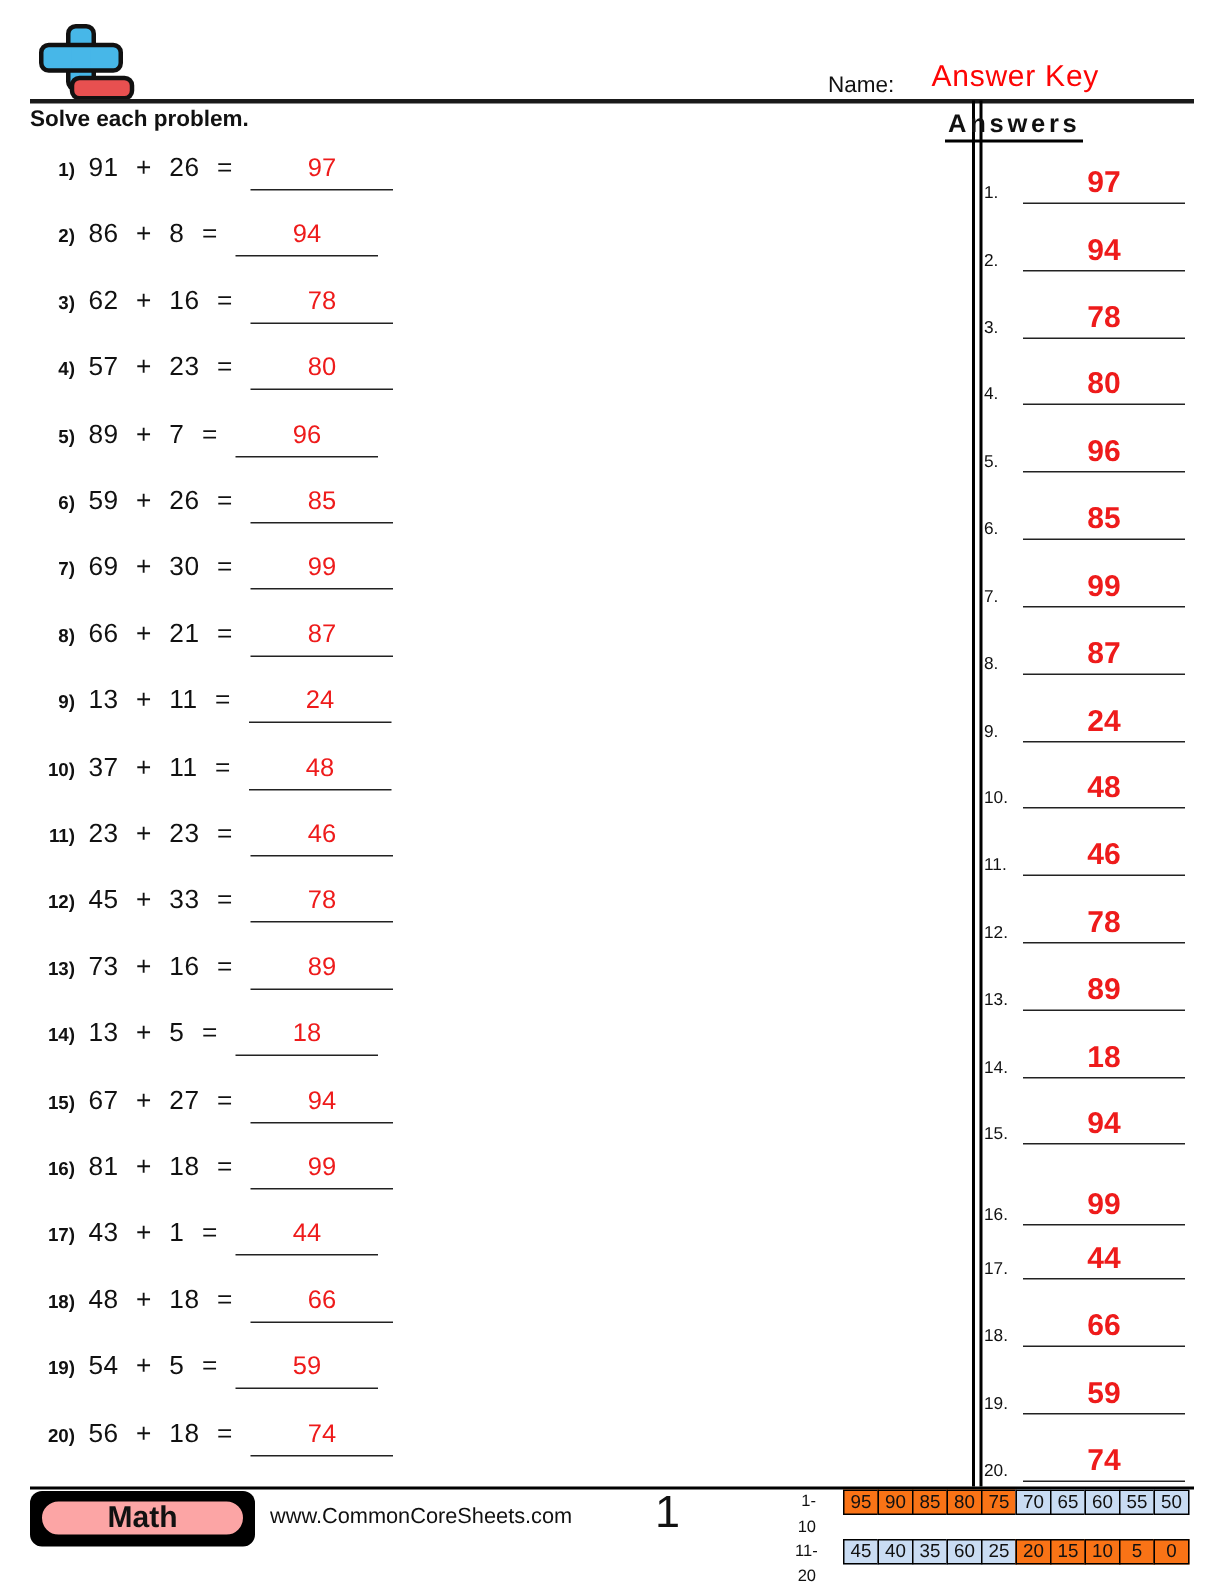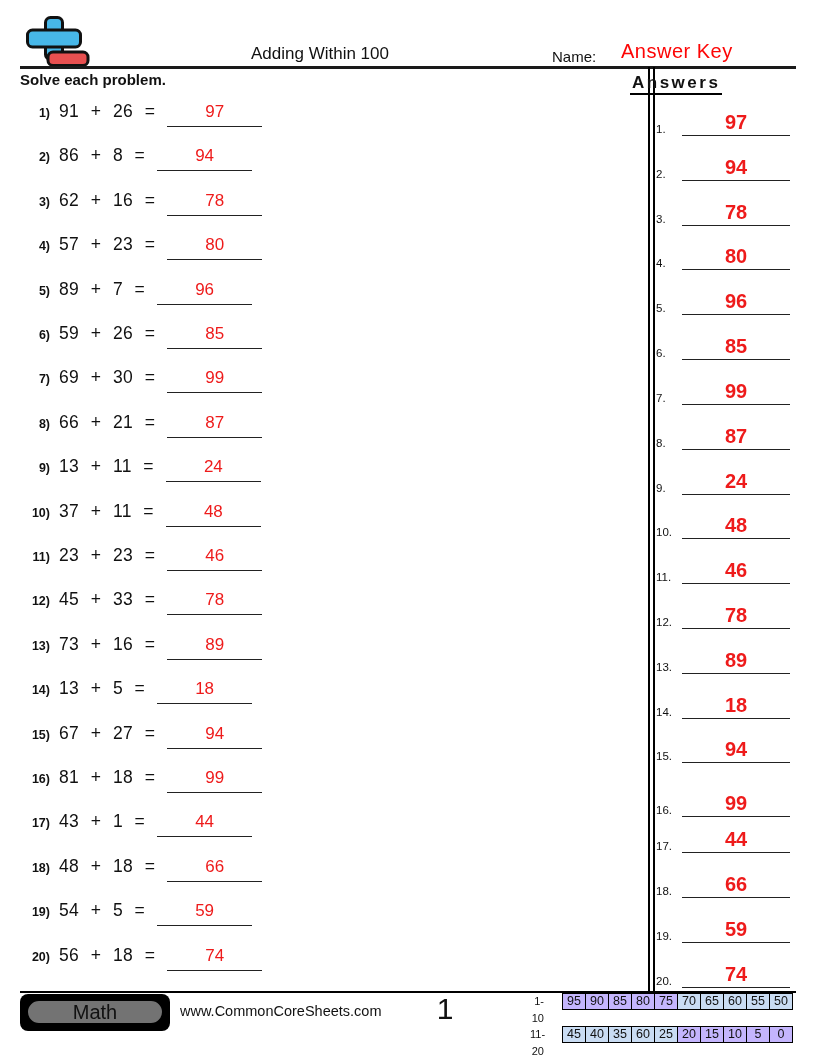--- a/index.html
+++ b/index.html
@@ -34,45 +34,44 @@
            border-left:2px solid #000;border-right:2px solid #000;}
   .answers-title{position:absolute;left:630px;top:73px;width:150px;text-align:left;}
   .answers-title span{font-size:17px;font-weight:bold;letter-spacing:2.5px;border-bottom:2px solid #000;padding:0 2px 1px;}
   .ans-item{position:absolute;left:656px;width:140px;height:30px;}
   .ans-num{position:absolute;left:0;bottom:0;font-size:11.5px;line-height:13px;}
   .ans-line{position:absolute;left:26px;width:108px;bottom:0;border-bottom:1.8px solid #222;
             text-align:center;color:var(--answer-red);font-weight:bold;font-size:20px;padding-bottom:2px;line-height:22px;}
   
   .footer-line{position:absolute;left:20px;top:991px;width:776px;height:2px;background:#000;}
   .math-badge{position:absolute;left:20px;top:994px;width:150px;height:37px;background:#000;border-radius:8px;}
-  .math-pill{position:absolute;left:6px;top:5px;right:6px;bottom:6px;background:#737373;border:2.5px solid #000;
-             border-radius:15px;display:flex;align-items:center;justify-content:center;font-size:20px;font-weight:normal;}
+  .math-pill{position:absolute;left:6px;top:5px;right:6px;bottom:6px;background:#fca5a5;border:2.5px solid #000;
+             border-radius:15px;display:flex;align-items:center;justify-content:center;font-size:20px;font-weight:bold;}
   .website{position:absolute;left:180px;top:1003px;font-size:14.5px;}
   .page-num{position:absolute;left:425px;top:992px;width:40px;text-align:center;font-size:30px;}
   .score-table{position:absolute;left:530px;top:993px;}
   .score-row{display:flex;margin-top:-1px;}
   .score-row:first-child{margin-top:0;}
   .score-label{width:33px;text-align:right;padding-right:19px;font-size:11px;line-height:17px;flex:none;}
   .score-cell{width:24px;height:17px;border:1px solid #000;margin-left:-1px;text-align:center;
-              font-size:12.5px;line-height:15px;flex:none;background:#c4b5fd;}
+              font-size:12.5px;line-height:15px;flex:none;background:#f97316;}
   .score-cell:first-of-type{margin-left:0;}
   .score-cell.hl{background:var(--hl-blue);}
 </style>
 </head>
 <body>
 
 <div class="page">
 
   <svg class="logo" viewBox="0 0 70 52">
     <rect x="23.5" y="1.5" width="17" height="42" rx="5" style="fill:var(--logo-blue)" stroke="#111" stroke-width="3"></rect>
     <rect x="5.5" y="14" width="53" height="17" rx="5" style="fill:var(--logo-blue)" stroke="#111" stroke-width="3"></rect>
     <rect x="25.5" y="16" width="13" height="13" style="fill:var(--logo-blue)"></rect>
     <rect x="26" y="36" width="40" height="13.5" rx="5" style="fill:var(--logo-red)" stroke="#111" stroke-width="3"></rect>
   </svg>
-  <div class="page-title">Adding Within 100</div>
   <div class="name-label">Name:</div>
   <div class="name-value">Answer Key</div>
   <div class="header-line"></div>
   <div class="instructions">Solve each problem.</div>
 
   <div class="problem-row" style="top: 99px;">
       <span class="p-num">1)</span>
       <span class="p-expr">91 + 26 =</span>
       <span class="p-ansline">97</span>
     </div>

